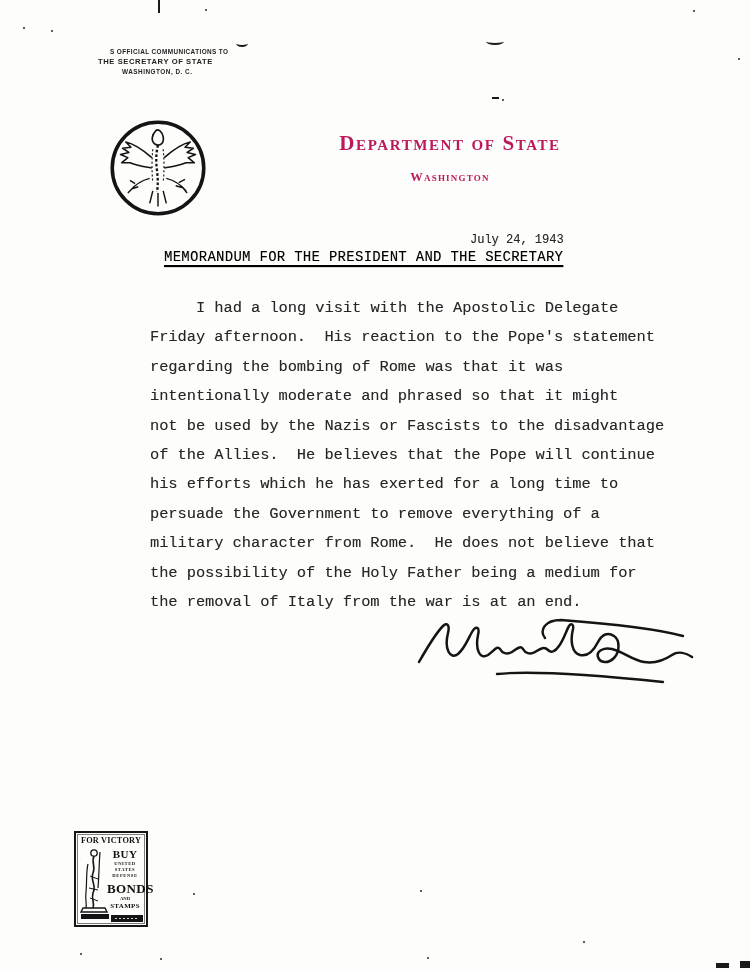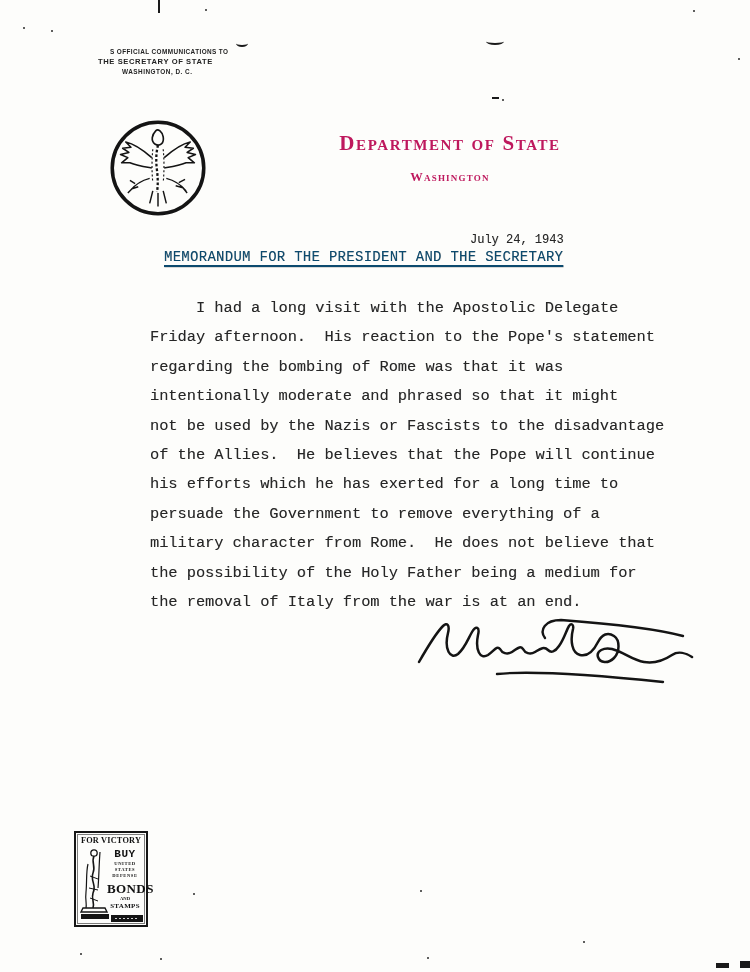--- a/index.html
+++ b/index.html
@@ -23,21 +23,21 @@
   }
   .dept-name{font-size:21px;font-weight:bold;letter-spacing:1.6px;}
   .dept-city{font-size:12.5px;font-weight:bold;letter-spacing:1.2px;margin-top:14px;}
   
   .typewriter{
     font-family:"Liberation Mono",monospace;color:#262626;
     text-shadow:.3px .3px 0 rgba(45,45,45,.35);filter:blur(.25px);
   }
   .date-line{position:absolute;left:470px;top:197px;font-size:12px;margin-top:36px;}
   .memo-title{
-    position:absolute;left:164px;top:250px;font-size:13.8px;color:#0c4a6e;
+    position:absolute;left:164px;top:250px;font-size:13.8px;color:#000000;
     letter-spacing:.4px;text-decoration:underline;text-underline-offset:4px;
     text-decoration-thickness:2px;text-shadow:.4px .4px 0 rgba(55,55,55,.45);
   }
   .memo-body{position:absolute;left:150px;top:294px;width:530px;}
   .body-line{font-size:15.3px;line-height:29.4px;white-space:pre;}
   .body-line:first-child{text-indent:46px;}
   
   .signature{position:absolute;left:405px;top:600px;width:300px;height:90px;}
   
   .stamp{
@@ -49,21 +49,21 @@
   .stamp-top{
     position:absolute;left:0;top:2px;width:100%;text-align:center;
     font-family:"Liberation Serif",serif;font-weight:bold;font-size:9px;
     letter-spacing:.2px;color:#121212;transform:scaleX(.92);
   }
   .stamp-figure{position:absolute;left:2px;top:13px;width:34px;height:78px;}
   .stamp-right{
     position:absolute;right:3px;top:16px;width:36px;text-align:center;
     font-family:"Liberation Serif",serif;color:#121212;line-height:1;
   }
-  .stamp-buy{font-size:11px;font-weight:bold;letter-spacing:.5px;font-family:Liberation Mono, monospace;}
+  .stamp-buy{font-size:11px;font-weight:bold;letter-spacing:.5px;}
   .stamp-tiny{font-size:4.6px;font-weight:bold;letter-spacing:.6px;margin-top:1.5px;}
   .stamp-bonds{font-size:13px;font-weight:bold;letter-spacing:.4px;margin-top:4px;}
   .stamp-and{font-size:4.6px;font-weight:bold;margin-top:1.5px;}
   .stamp-stamps{font-size:7px;font-weight:bold;letter-spacing:.3px;margin-top:1.5px;}
   .stamp-bar{
     position:absolute;right:3px;bottom:3px;width:32px;height:7px;background:#141414;
   }
   .stamp-bar::after{
     content:"";position:absolute;left:4px;top:2.5px;width:24px;height:1.5px;
     background:repeating-linear-gradient(90deg,#cfcfcf 0 2px,transparent 2px 4px);

